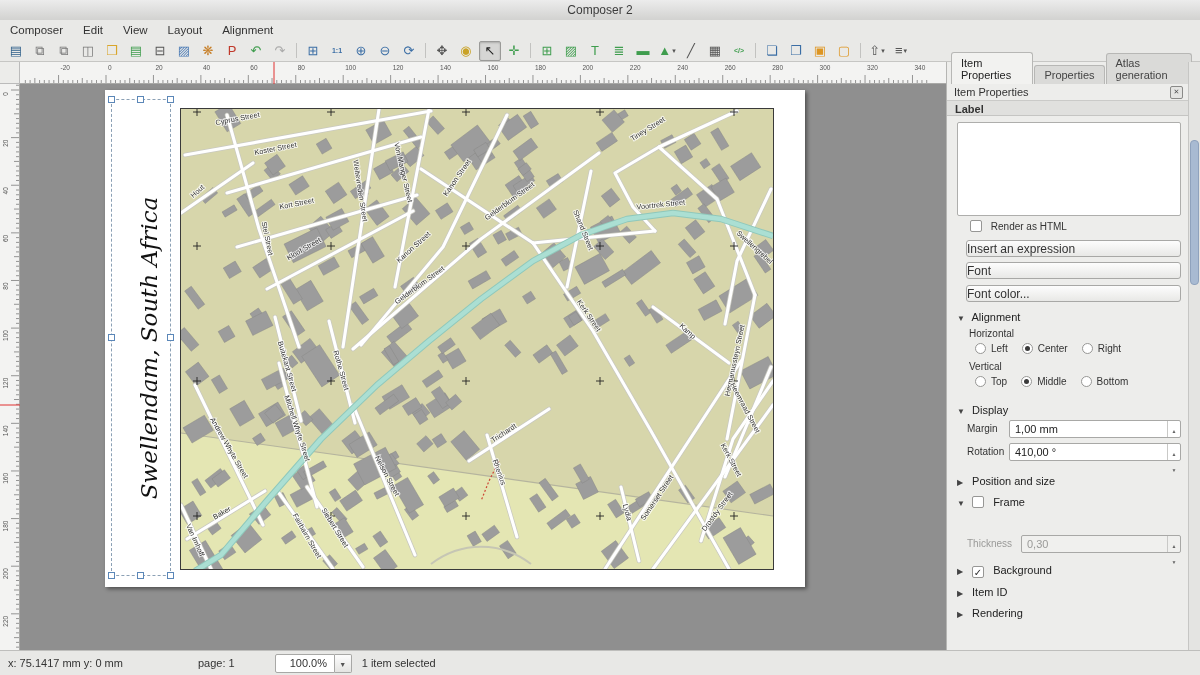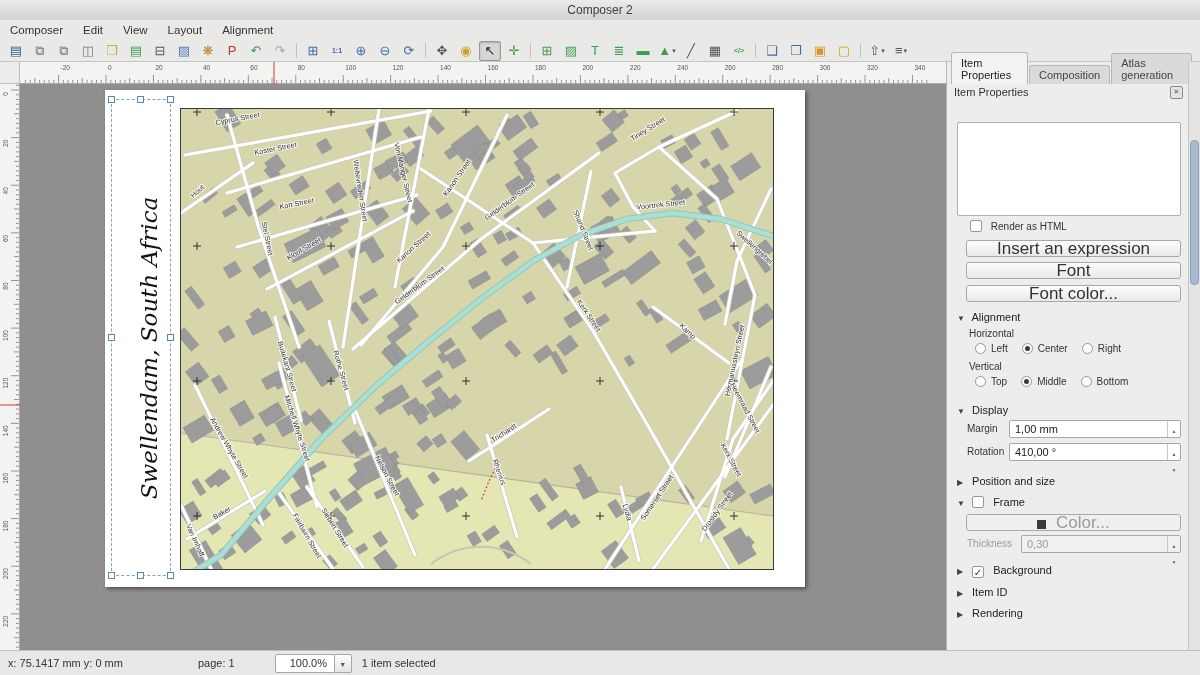--- a/index.html
+++ b/index.html
@@ -37,21 +37,21 @@
     background:#dadad8;margin-right:1px;color:#444;}
   .tab.active{background:#f2f2f0;font-weight:normal;color:#222;padding-top:4px;}
   .phead{position:absolute;left:0;top:22px;width:242px;height:16px;line-height:16px;background:#ededeb;font-size:11px;padding-left:7px;box-sizing:border-box;}
   .pclose{position:absolute;right:6px;top:2px;width:11px;height:11px;border:1px solid #8a8a88;border-radius:2px;
     font-size:7px;line-height:9px;text-align:center;color:#555;background:#e4e4e2;}
   .psub{position:absolute;left:0;top:38px;width:242px;height:16px;line-height:16px;background:#e0e0de;
     border-top:1px solid #cacac8;border-bottom:1px solid #c5c5c3;font-weight:bold;font-size:11px;padding-left:8px;box-sizing:border-box;}
   .textarea{position:absolute;left:10px;top:60px;width:224px;height:94px;background:#fff;border:1px solid #aeaeac;border-radius:2px;box-sizing:border-box;}
   .prow{position:absolute;font-size:10px;color:#333;}
   .btn{position:absolute;left:19px;width:215px;height:17px;background:linear-gradient(#fdfdfd,#e8e8e6);
-    border:1px solid #a8a8a6;border-radius:3px;text-align:center;line-height:16px;font-size:17px;color:#333;box-sizing:border-box;}
+    border:1px solid #a8a8a6;border-radius:3px;text-align:left;line-height:16px;font-size:12px;color:#333;box-sizing:border-box;}
   .btn.disabled{color:#9a9a98;background:#efefee;}
   .cb{display:inline-block;width:12px;height:12px;background:#fff;border:1px solid #979795;border-radius:2px;
     vertical-align:-2px;margin-right:6px;text-align:center;line-height:11px;font-size:10px;color:#2b2b2b;box-sizing:border-box;}
   .cb.on::after{content:"✓";}
   .radio{display:inline-block;width:11px;height:11px;border:1px solid #979795;border-radius:50%;background:#fff;
     vertical-align:-2px;margin-right:5px;position:relative;box-sizing:border-box;}
   .radio.on::after{content:"";position:absolute;left:2px;top:2px;width:5px;height:5px;border-radius:50%;background:#3a3a3a;}
   .sect{position:absolute;font-size:11px;color:#222;}
   .tri{display:inline-block;width:12px;font-size:8px;color:#444;}
   .spin{position:absolute;height:18px;background:#fff;border:1px solid #a8a8a6;border-radius:2px;box-sizing:border-box;
@@ -1334,27 +1334,28 @@
       <span class="handle" style="left:-4px;bottom:-4px;"></span>
       <span class="handle" style="left:25px;bottom:-4px;"></span>
       <span class="handle" style="right:-4px;bottom:-4px;"></span>
     </div>
   </div>
 </div>
 
 <div id="panel" class="abs">
   <div class="tabs">
     <span class="tab active">Item Properties</span>
-    <span class="tab">Composition</span>
+    <span class="tab">Properties</span>
     <span class="tab">Atlas generation</span>
   </div>
   <div class="phead">
     <span>Item Properties</span>
     <span class="pclose">✕</span>
   </div>
+  <div class="psub">Label</div>
 
   <div class="textarea"></div>
 
   <div class="prow" style="left:23px;top:158px;">
     <span class="cb"></span>
     <span>Render as HTML</span>
   </div>
 
   <div class="btn" style="top:178px;">Insert an expression</div>
   <div class="btn" style="top:200px;">Font</div>
@@ -1401,24 +1402,20 @@
   <div class="sect" style="left:10px;top:413px;">
     <span class="tri">▶</span>
     <span>Position and size</span>
   </div>
 
   <div class="sect" style="left:10px;top:434px;">
     <span class="tri">▼</span>
     <span class="cb"></span>
     <span>Frame</span>
   </div>
-  <div class="btn disabled" style="top:452px;">
-    <span style="display:inline-block;width:9px;height:9px;background:#3a3a3a;vertical-align:-1px;margin-right:5px;"></span>
-    <span>Color...</span>
-  </div>
   <div class="prow" style="left:20px;top:476px;color:#9a9a98;">Thickness</div>
   <div class="spin disabled" style="left:74px;top:473px;width:160px;">
     <span>0,30</span>
     <span class="arr">
         <span>▲</span>
         <span>▼</span>
       </span>
   </div>
 
   <div class="sect" style="left:10px;top:502px;">

